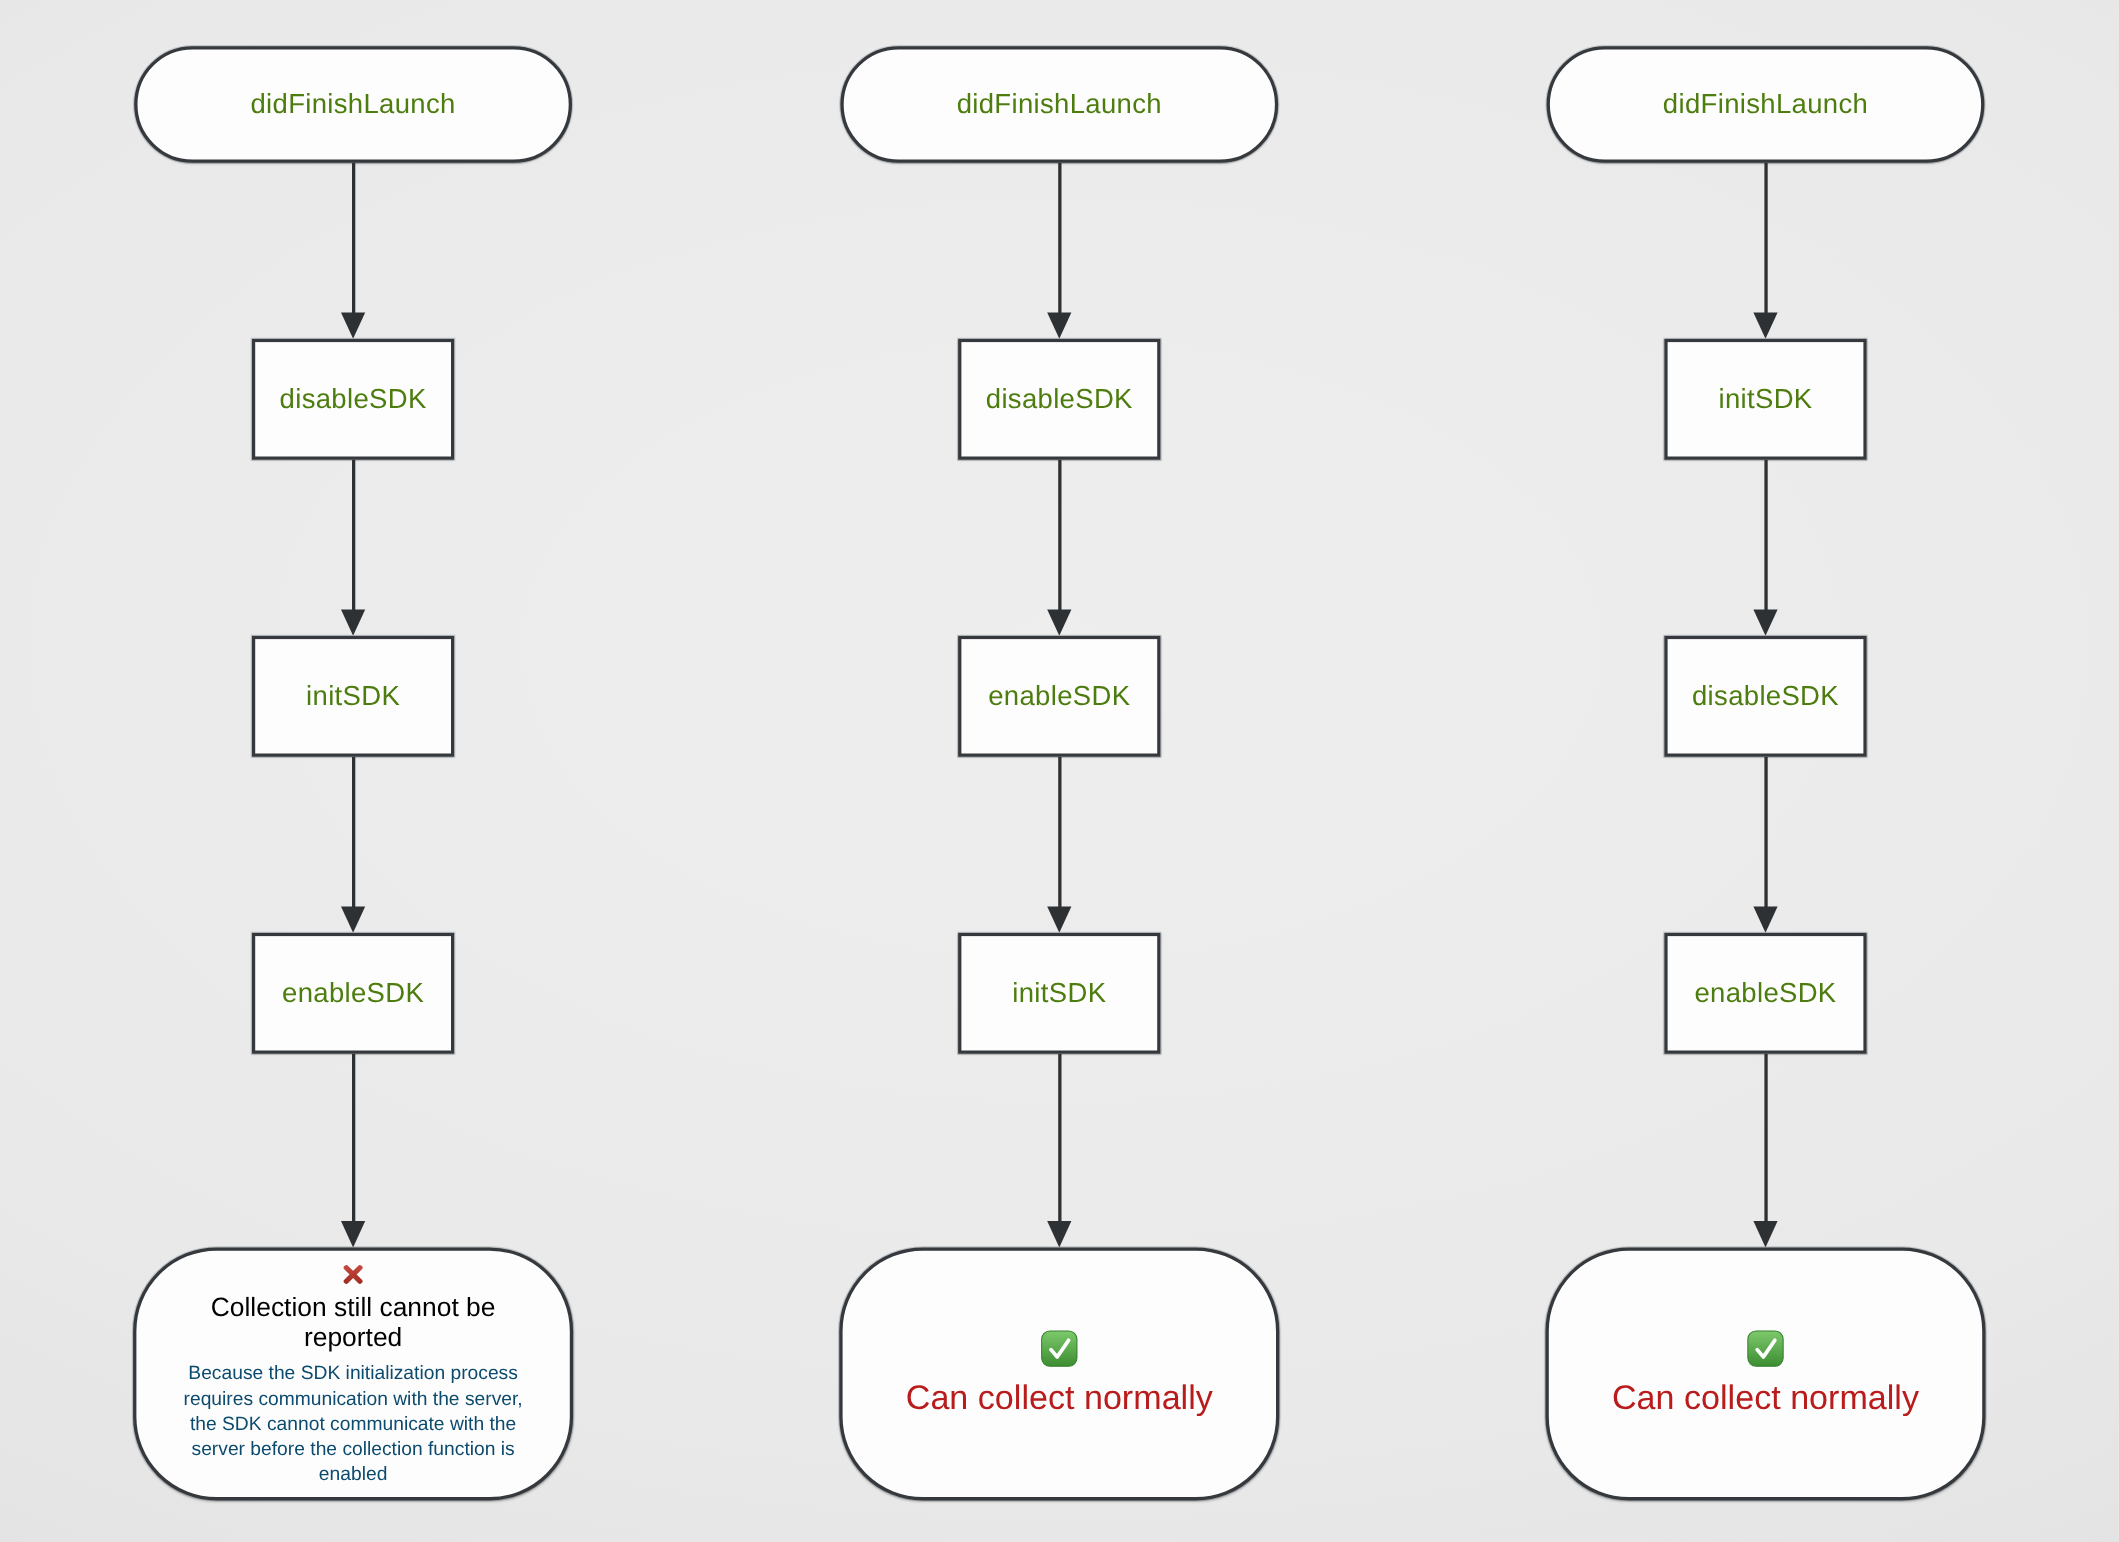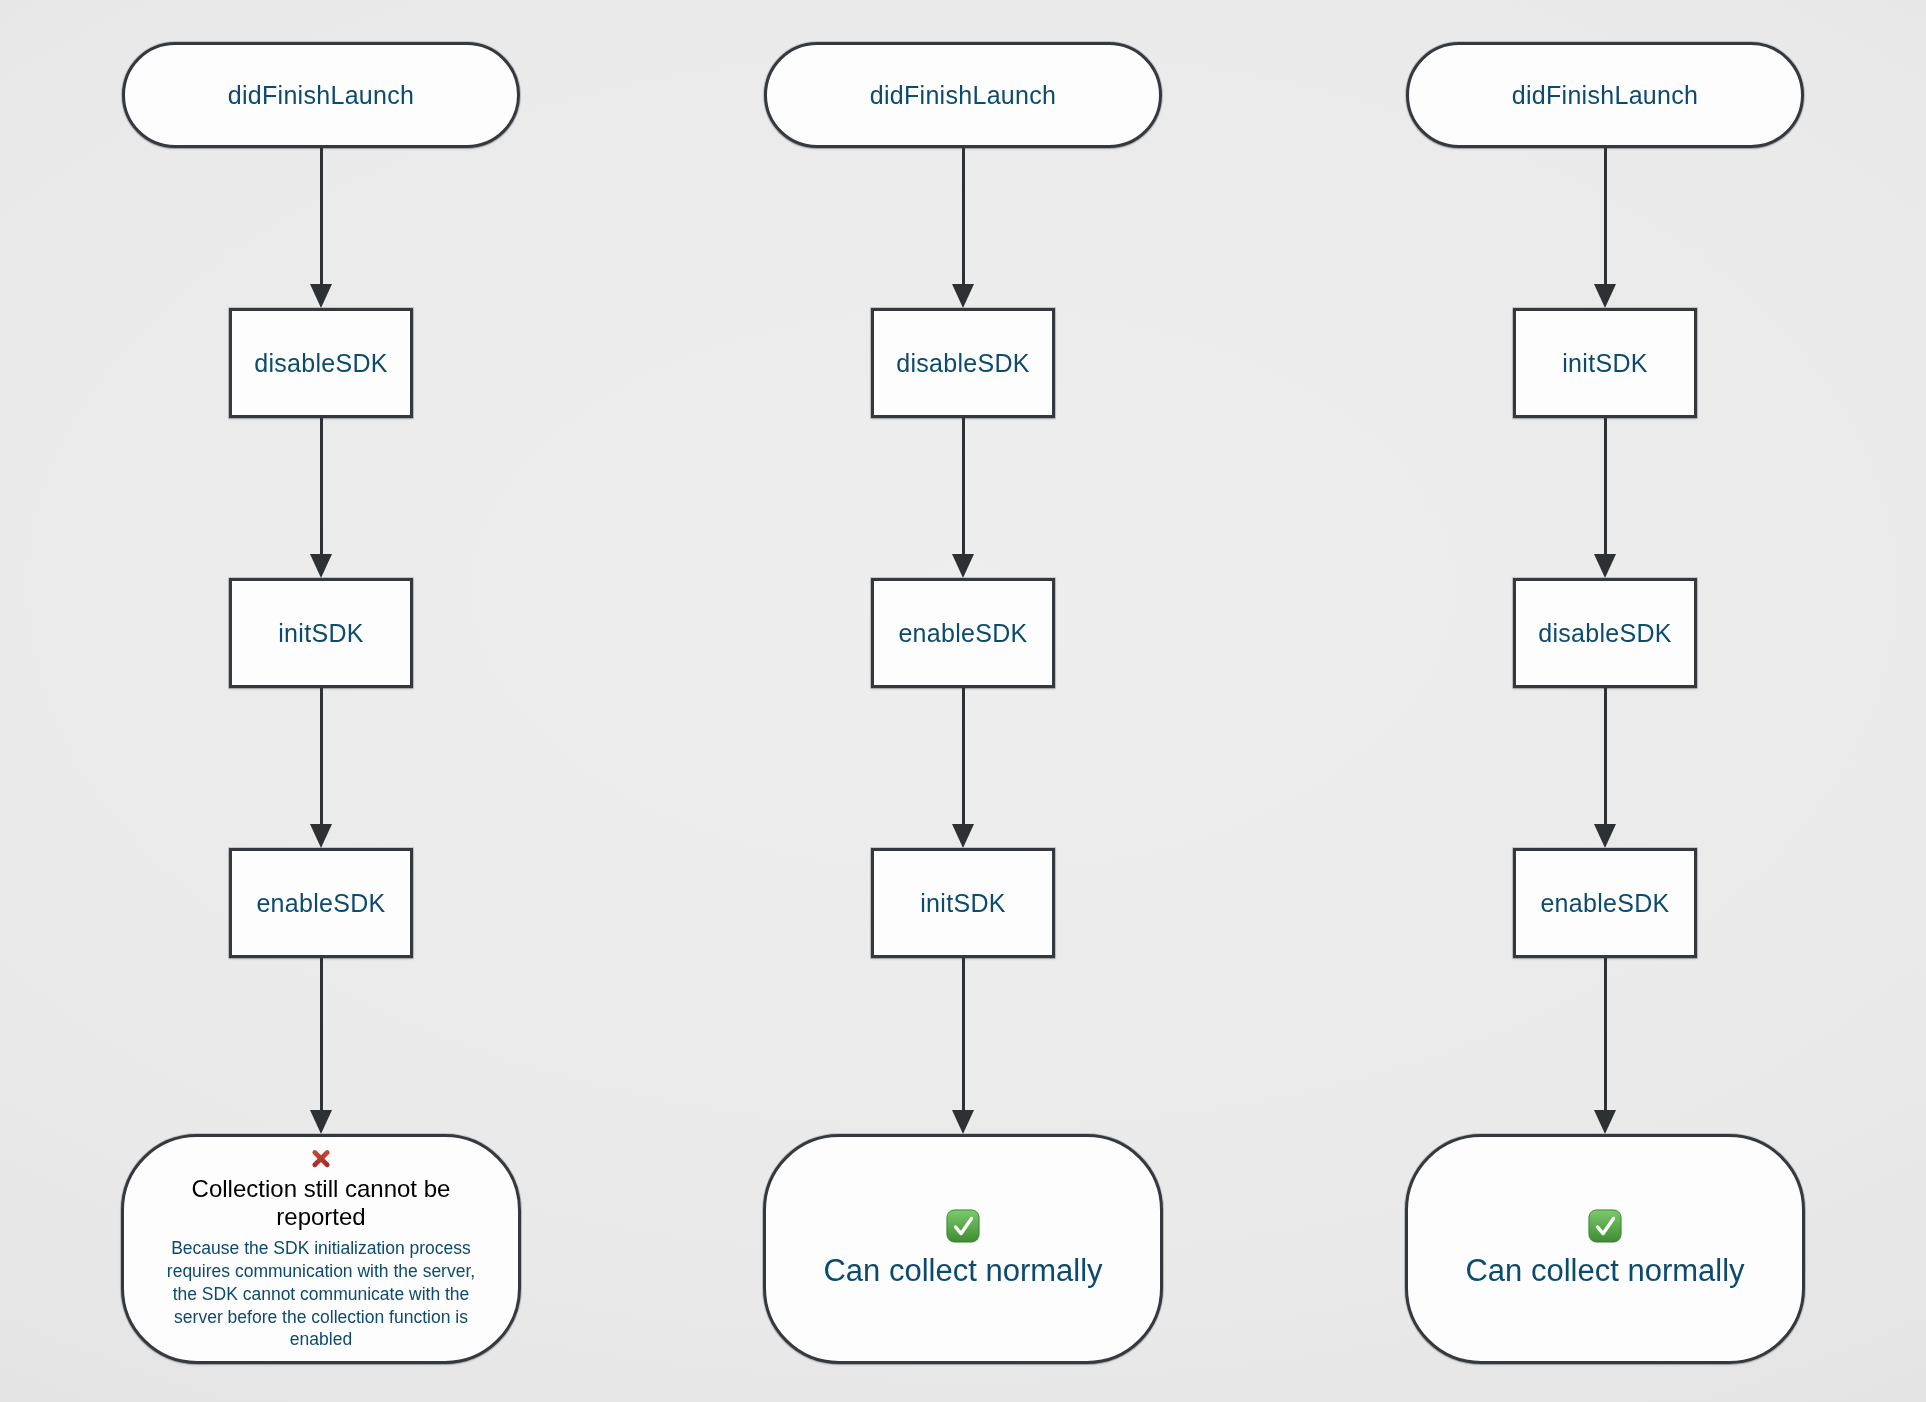--- a/index.html
+++ b/index.html
@@ -35,21 +35,21 @@
     text-align:center;
     box-shadow:0 1px 2px rgba(0,0,0,0.22), 0 0 0 1px rgba(130,138,144,0.35);
   }
   .pill{
     width:398px;height:106px;
     border-radius:53px;
     flex:0 0 auto;
   }
   .pill .label, .step .label{
     font-size:25px;
-    color:#0c4a6e;
+    color:#4d7c0f;
     letter-spacing:0.3px;
   }
   .step{
     width:184px;height:110px;
     flex:0 0 auto;
   }
   .terminal{
     width:400px;height:230px;
     border-radius:76px;
     flex:0 0 auto;
@@ -62,21 +62,21 @@
   }
   .terminal.error .result-desc{
     font-size:17.5px;
     line-height:1.3;
     color:#0c4a6e;
     margin-top:6px;
     max-width:330px;
   }
   .terminal.success .result-title{
     font-size:31px;
-    color:#0c4a6e;
+    color:#b91c1c;
     margin-top:10px;
   }
   .result-desc:empty{display:none;}
   
   .arrow{
     height:160px;
     display:flex;
     flex-direction:column;
     align-items:center;
     flex:0 0 auto;

